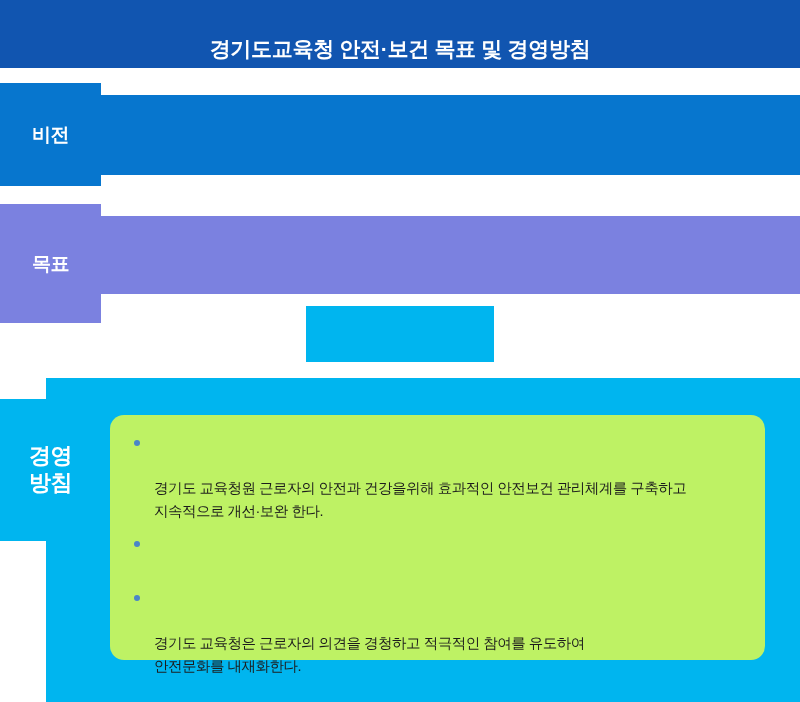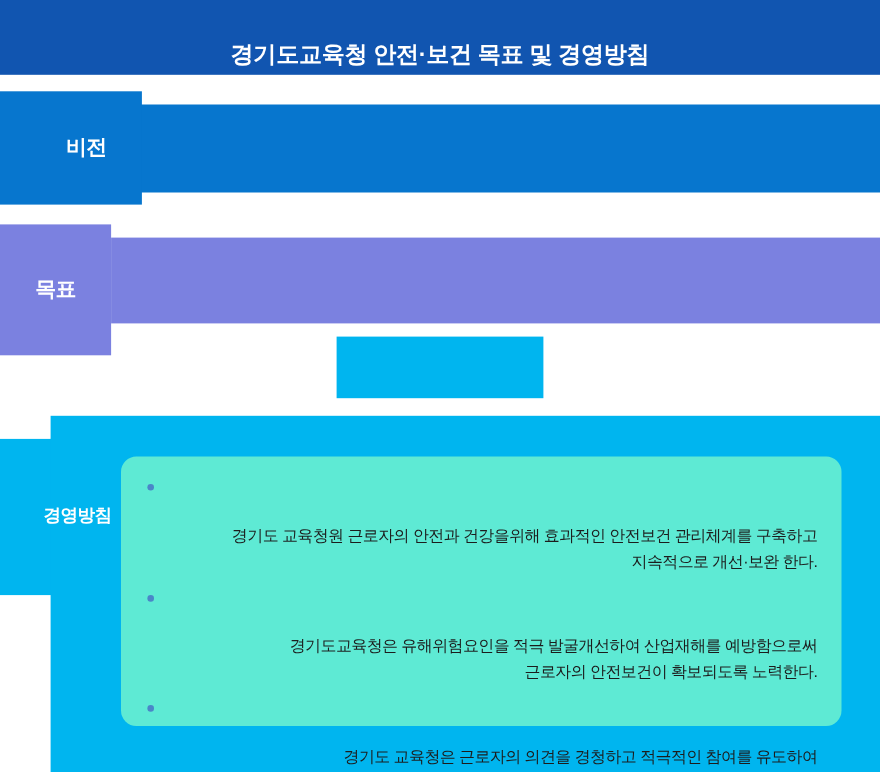--- a/index.html
+++ b/index.html
@@ -56,21 +56,20 @@
     position: absolute;
   }
 
   
   .vision-label {
     left: 0;
     top: 83px;
     width: 101px;
     height: 103px;
     background: #0776CE;
-    padding-left: 28px;
   }
   .vision-band {
     left: 101px;
     top: 95px;
     width: 699px;
     height: 80px;
     background: #0776CE;
   }
   .vision-band-text {
     position: absolute;
@@ -157,41 +156,39 @@
     width: 754px;
     height: 303px;
     background: #00B5EF;
   }
   .policy-label {
     left: 0;
     top: 399px;
     width: 101px;
     height: 142px;
     background: transparent;
-    flex-direction: row;
-    font-size: 16px;
+    flex-direction: column;
+    font-size: 22px;
     z-index: 3;
-    padding-left: 20px;
   }
   .policy-label span {
     display: block;
   }
 
   .policy-card {
     position: absolute;
     left: 110px;
     top: 415px;
     width: 655px;
     height: 245px;
-    background: #5eead4;
+    background: #bef264;
     border-radius: 14px;
     box-sizing: border-box;
     padding: 16px 22px 16px 18px;
     z-index: 4;
-    text-align: right;
   }
   .policy-list {
     list-style: none;
     margin: 0;
     padding: 0;
   }
   .policy-item {
     position: relative;
     padding-left: 26px;
     margin-bottom: 9px;
@@ -250,22 +247,20 @@
 
   <div class="policy-card">
     <ul class="policy-list">
       <li class="policy-item">
         <span class="policy-bullet"></span>
         <span>경기도 교육청원 근로자의 안전과 건강을위해 효과적인 안전보건 관리체계를 구축하고
 지속적으로 개선·보완 한다.</span>
       </li>
       <li class="policy-item">
         <span class="policy-bullet"></span>
-        <span>경기도교육청은 유해위험요인을 적극 발굴개선하여 산업재해를 예방함으로써
-근로자의 안전보건이 확보되도록 노력한다.</span>
       </li>
       <li class="policy-item">
         <span class="policy-bullet"></span>
         <span>경기도 교육청은 근로자의 의견을 경청하고 적극적인 참여를 유도하여
 안전문화를 내재화한다.</span>
       </li>
 
     </ul>
   </div>
 

